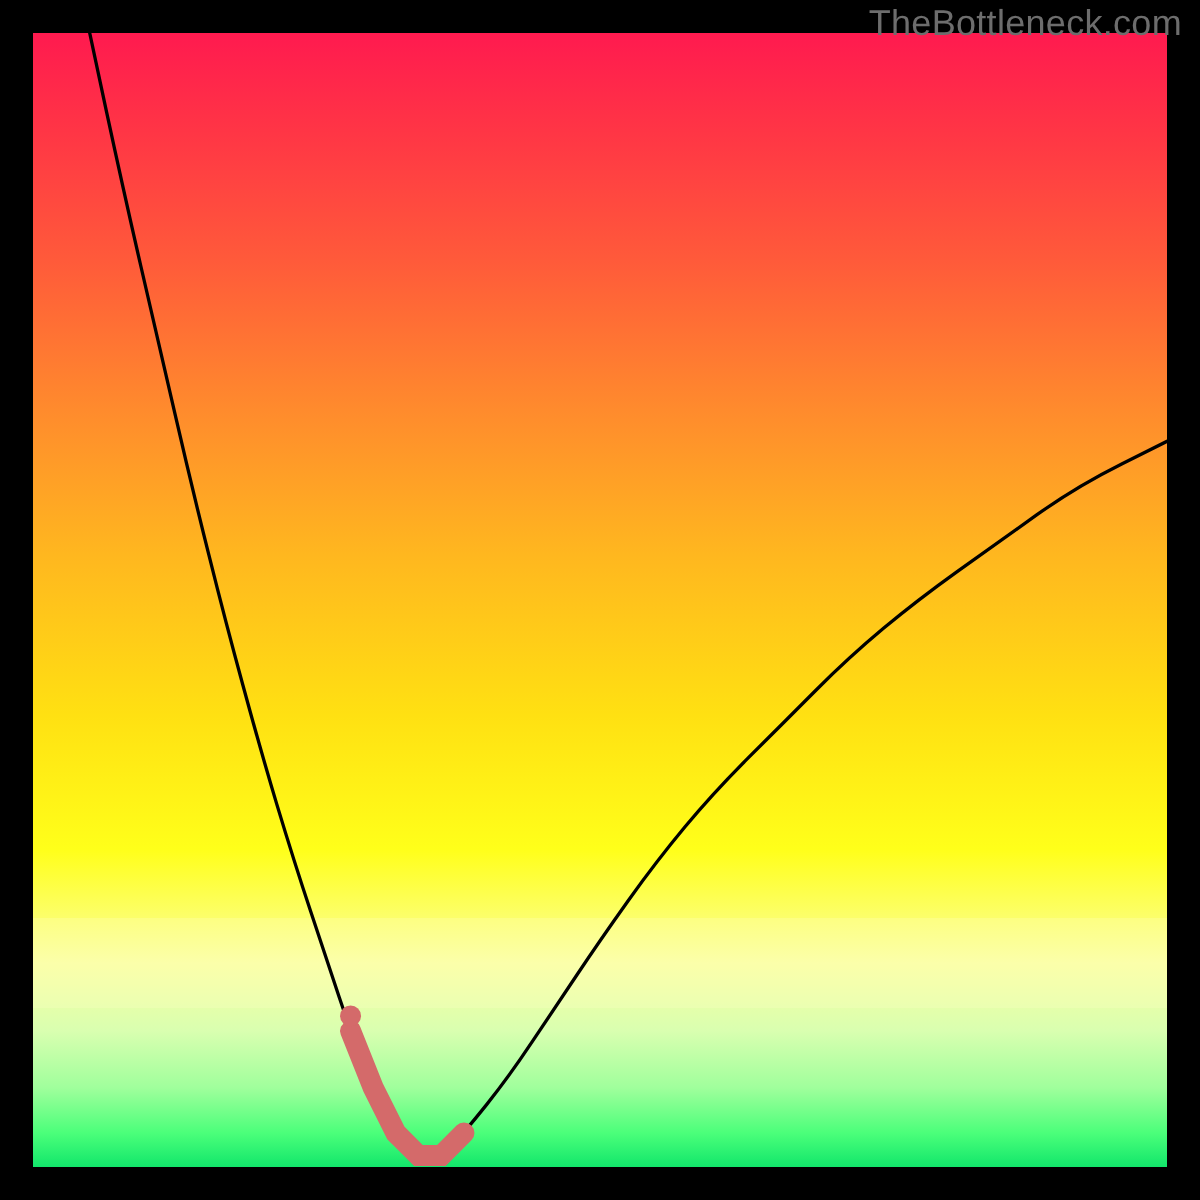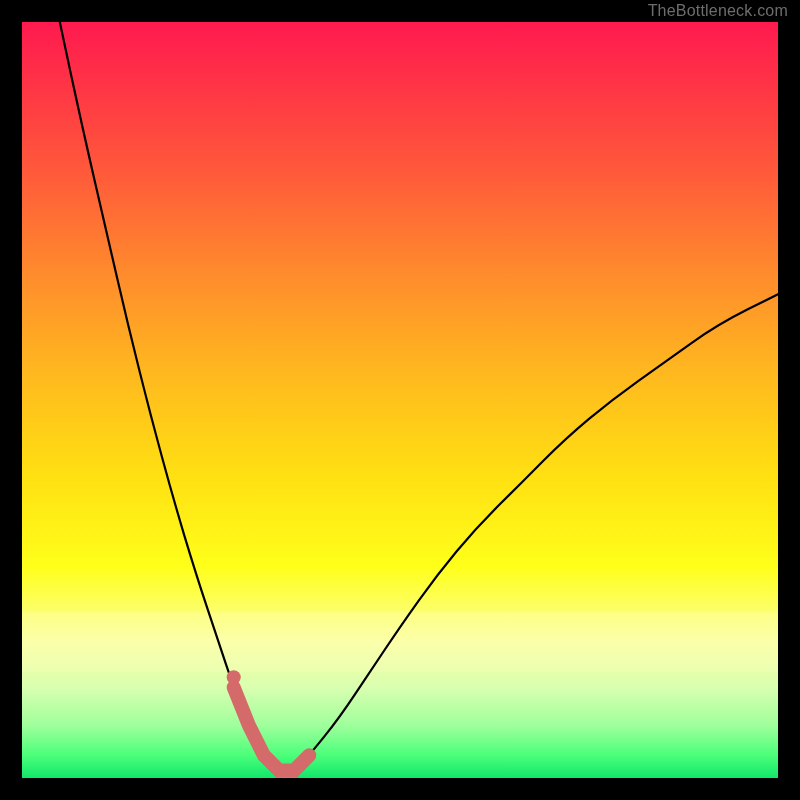--- a/index.html
+++ b/index.html
@@ -38,21 +38,21 @@
     width: 100%;
     top: 78%;
     height: 8%;
     background: rgba(255,255,200,0.25);
   }
   .watermark {
     position: absolute;
     top: 2px;
     right: 12px;
     font-family: Arial, Helvetica, sans-serif;
-    font-size: 16px;
+    font-size: 24px;
     font-weight: 500;
     color: #6d6d6d;
     letter-spacing: 0.2px;
     margin-left: 47px;
   }
   svg.plot {
     position: absolute;
     left: 22px;
     top: 22px;
     width: 756px;

